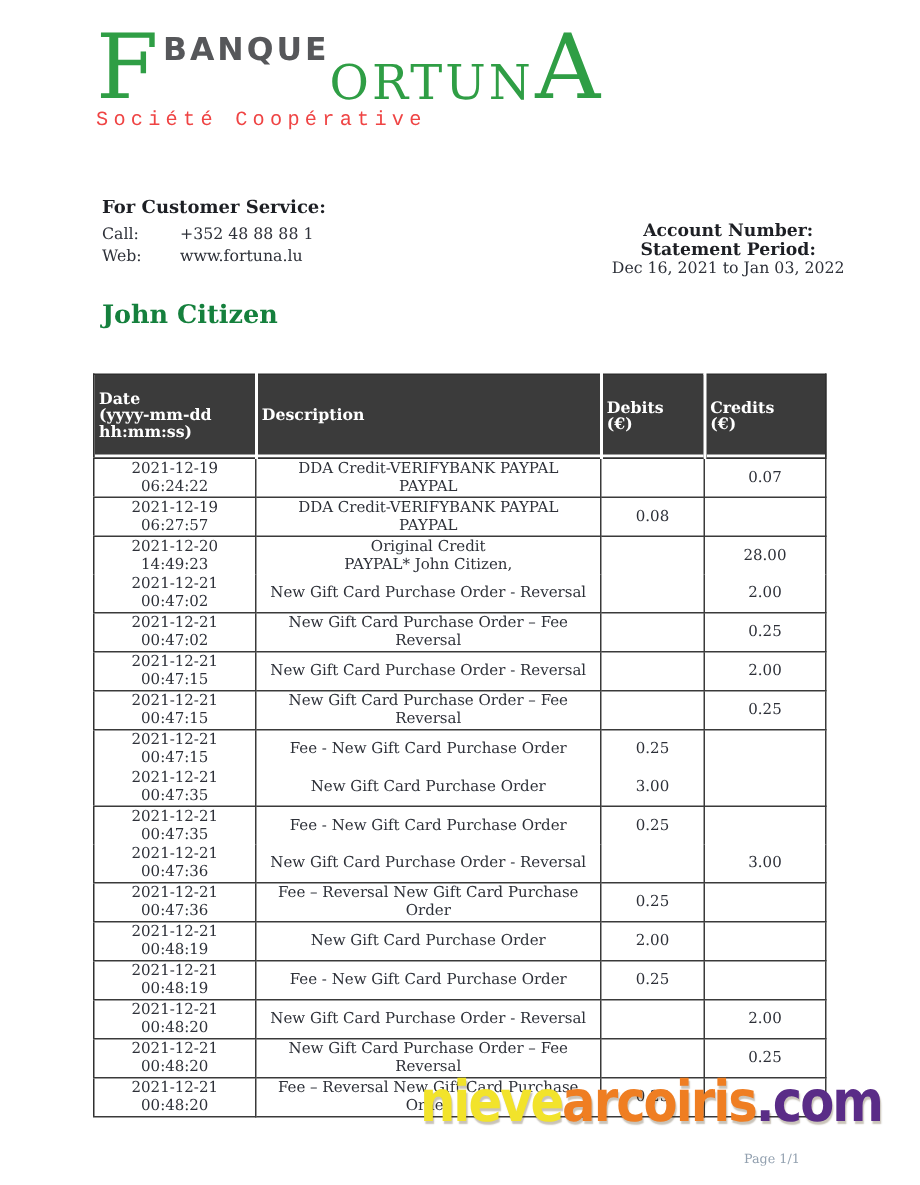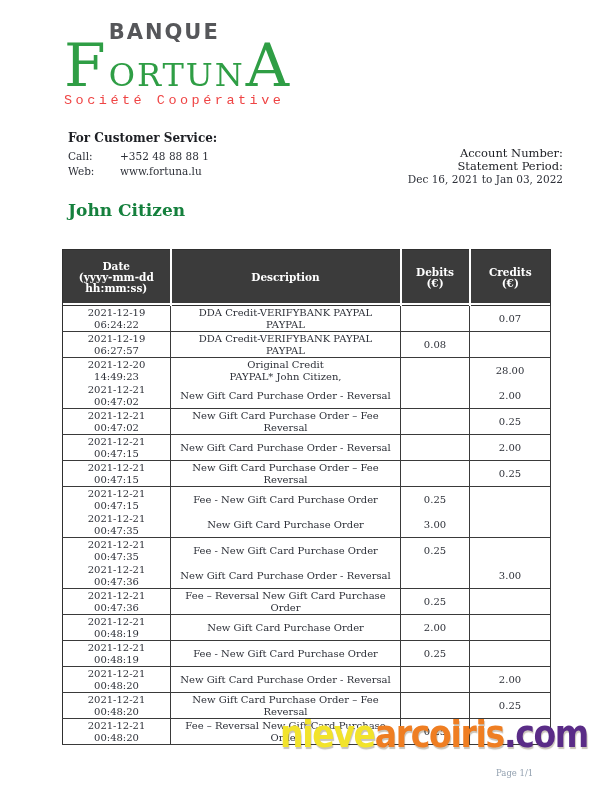--- a/index.html
+++ b/index.html
@@ -17,21 +17,21 @@
   
   .logo { position: absolute; left: 64px; top: 22px; }
   .logo-row { display: flex; align-items: flex-end; }
   .logo-f, .logo-a {
     font-family: "DejaVu Serif", serif;
     font-size: 60px;
     line-height: 0.78;
     color: #2f9e45;
   }
   .logo-a { margin-left: -1px; }
-  .logo-mid { display: flex; flex-direction: column; margin: 0 2px 0 3px; }
+  .logo-mid { display: flex; flex-direction: row; margin: 0 2px 0 3px; }
   .logo-banque {
     font-family: "DejaVu Sans", sans-serif;
     font-weight: bold;
     font-size: 21px;
     line-height: 1;
     letter-spacing: 2px;
     color: #56575a;
   }
   .logo-ortun {
     font-family: "DejaVu Serif", serif;
@@ -51,21 +51,21 @@
 
   
   .cs-block { position: absolute; left: 68px; top: 131px; }
   .cs-title { font-weight: bold; font-size: 12px; margin-bottom: 4px; color: #1d1f24; }
   .cs-row { font-size: 10.5px; line-height: 15px; }
   .cs-label { display: inline-block; width: 52px; }
   .account-block {
     position: absolute; right: 50px; top: 147px;
     text-align: right; line-height: 13px;
   }
-  .acc-label { font-weight: normal; font-size: 11.5px; color: #1d1f24; }
+  .acc-label { font-weight: bold; font-size: 11.5px; color: #1d1f24; text-align: center; }
   .acc-value { font-size: 10.5px; }
 
   .customer-block { position: absolute; left: 68px; top: 200px; }
   .cust-name { font-weight: bold; font-size: 17px; color: #15803d; }
   .cust-address { font-size: 10.5px; margin-top: 4px; }
 
   
   table.txn {
     position: absolute; left: 62px; top: 249px;
     width: 488px;
@@ -79,21 +79,21 @@
   col.c-credit { width: 81px; }
   th {
     background: #3b3b3b;
     color: #ffffff;
     font-family: "DejaVu Serif", serif;
     font-weight: bold;
     font-size: 10.5px;
     line-height: 11px;
     height: 56px;
     padding: 2px 3px;
-    text-align: center;
+    text-align: left;
     vertical-align: middle;
     white-space: pre-line;
     border-bottom: 1px solid #2f2f2f;
     box-shadow: inset 0 -2px 0 #ffffff;
   }
   th + th { border-left: 2px solid #ffffff; }
   td {
     font-size: 10px;
     line-height: 11.5px;
     height: 25px;

